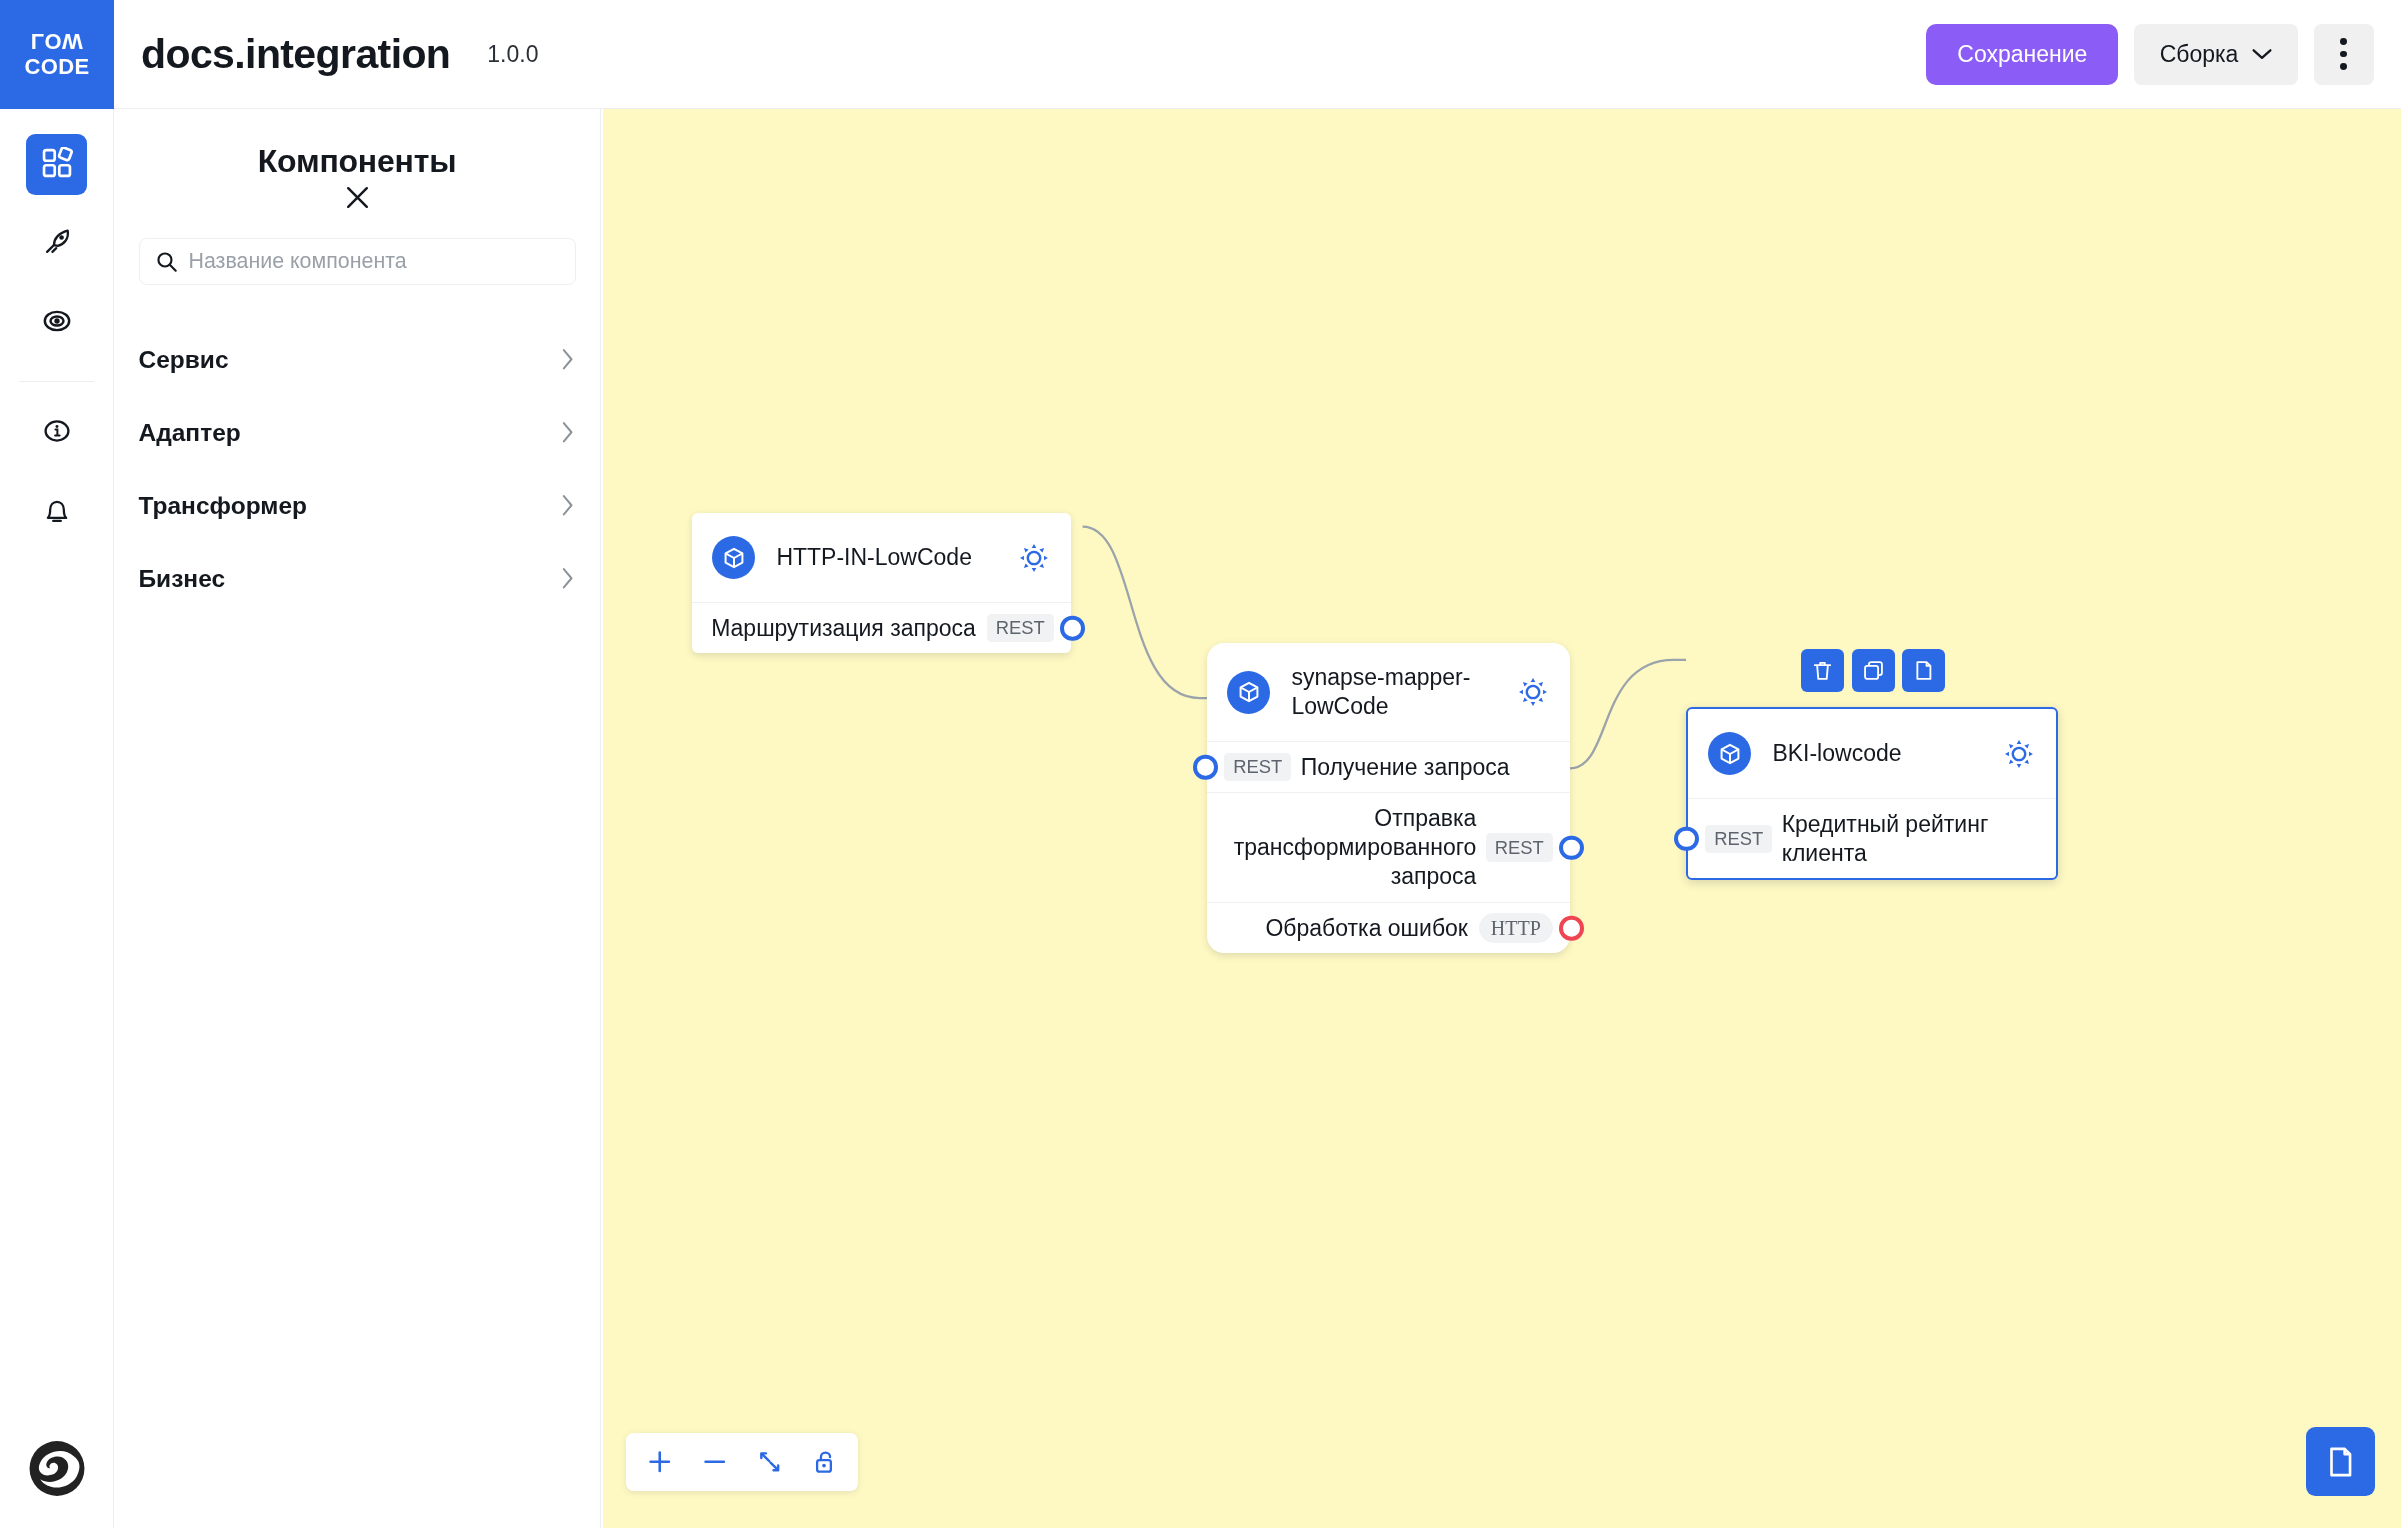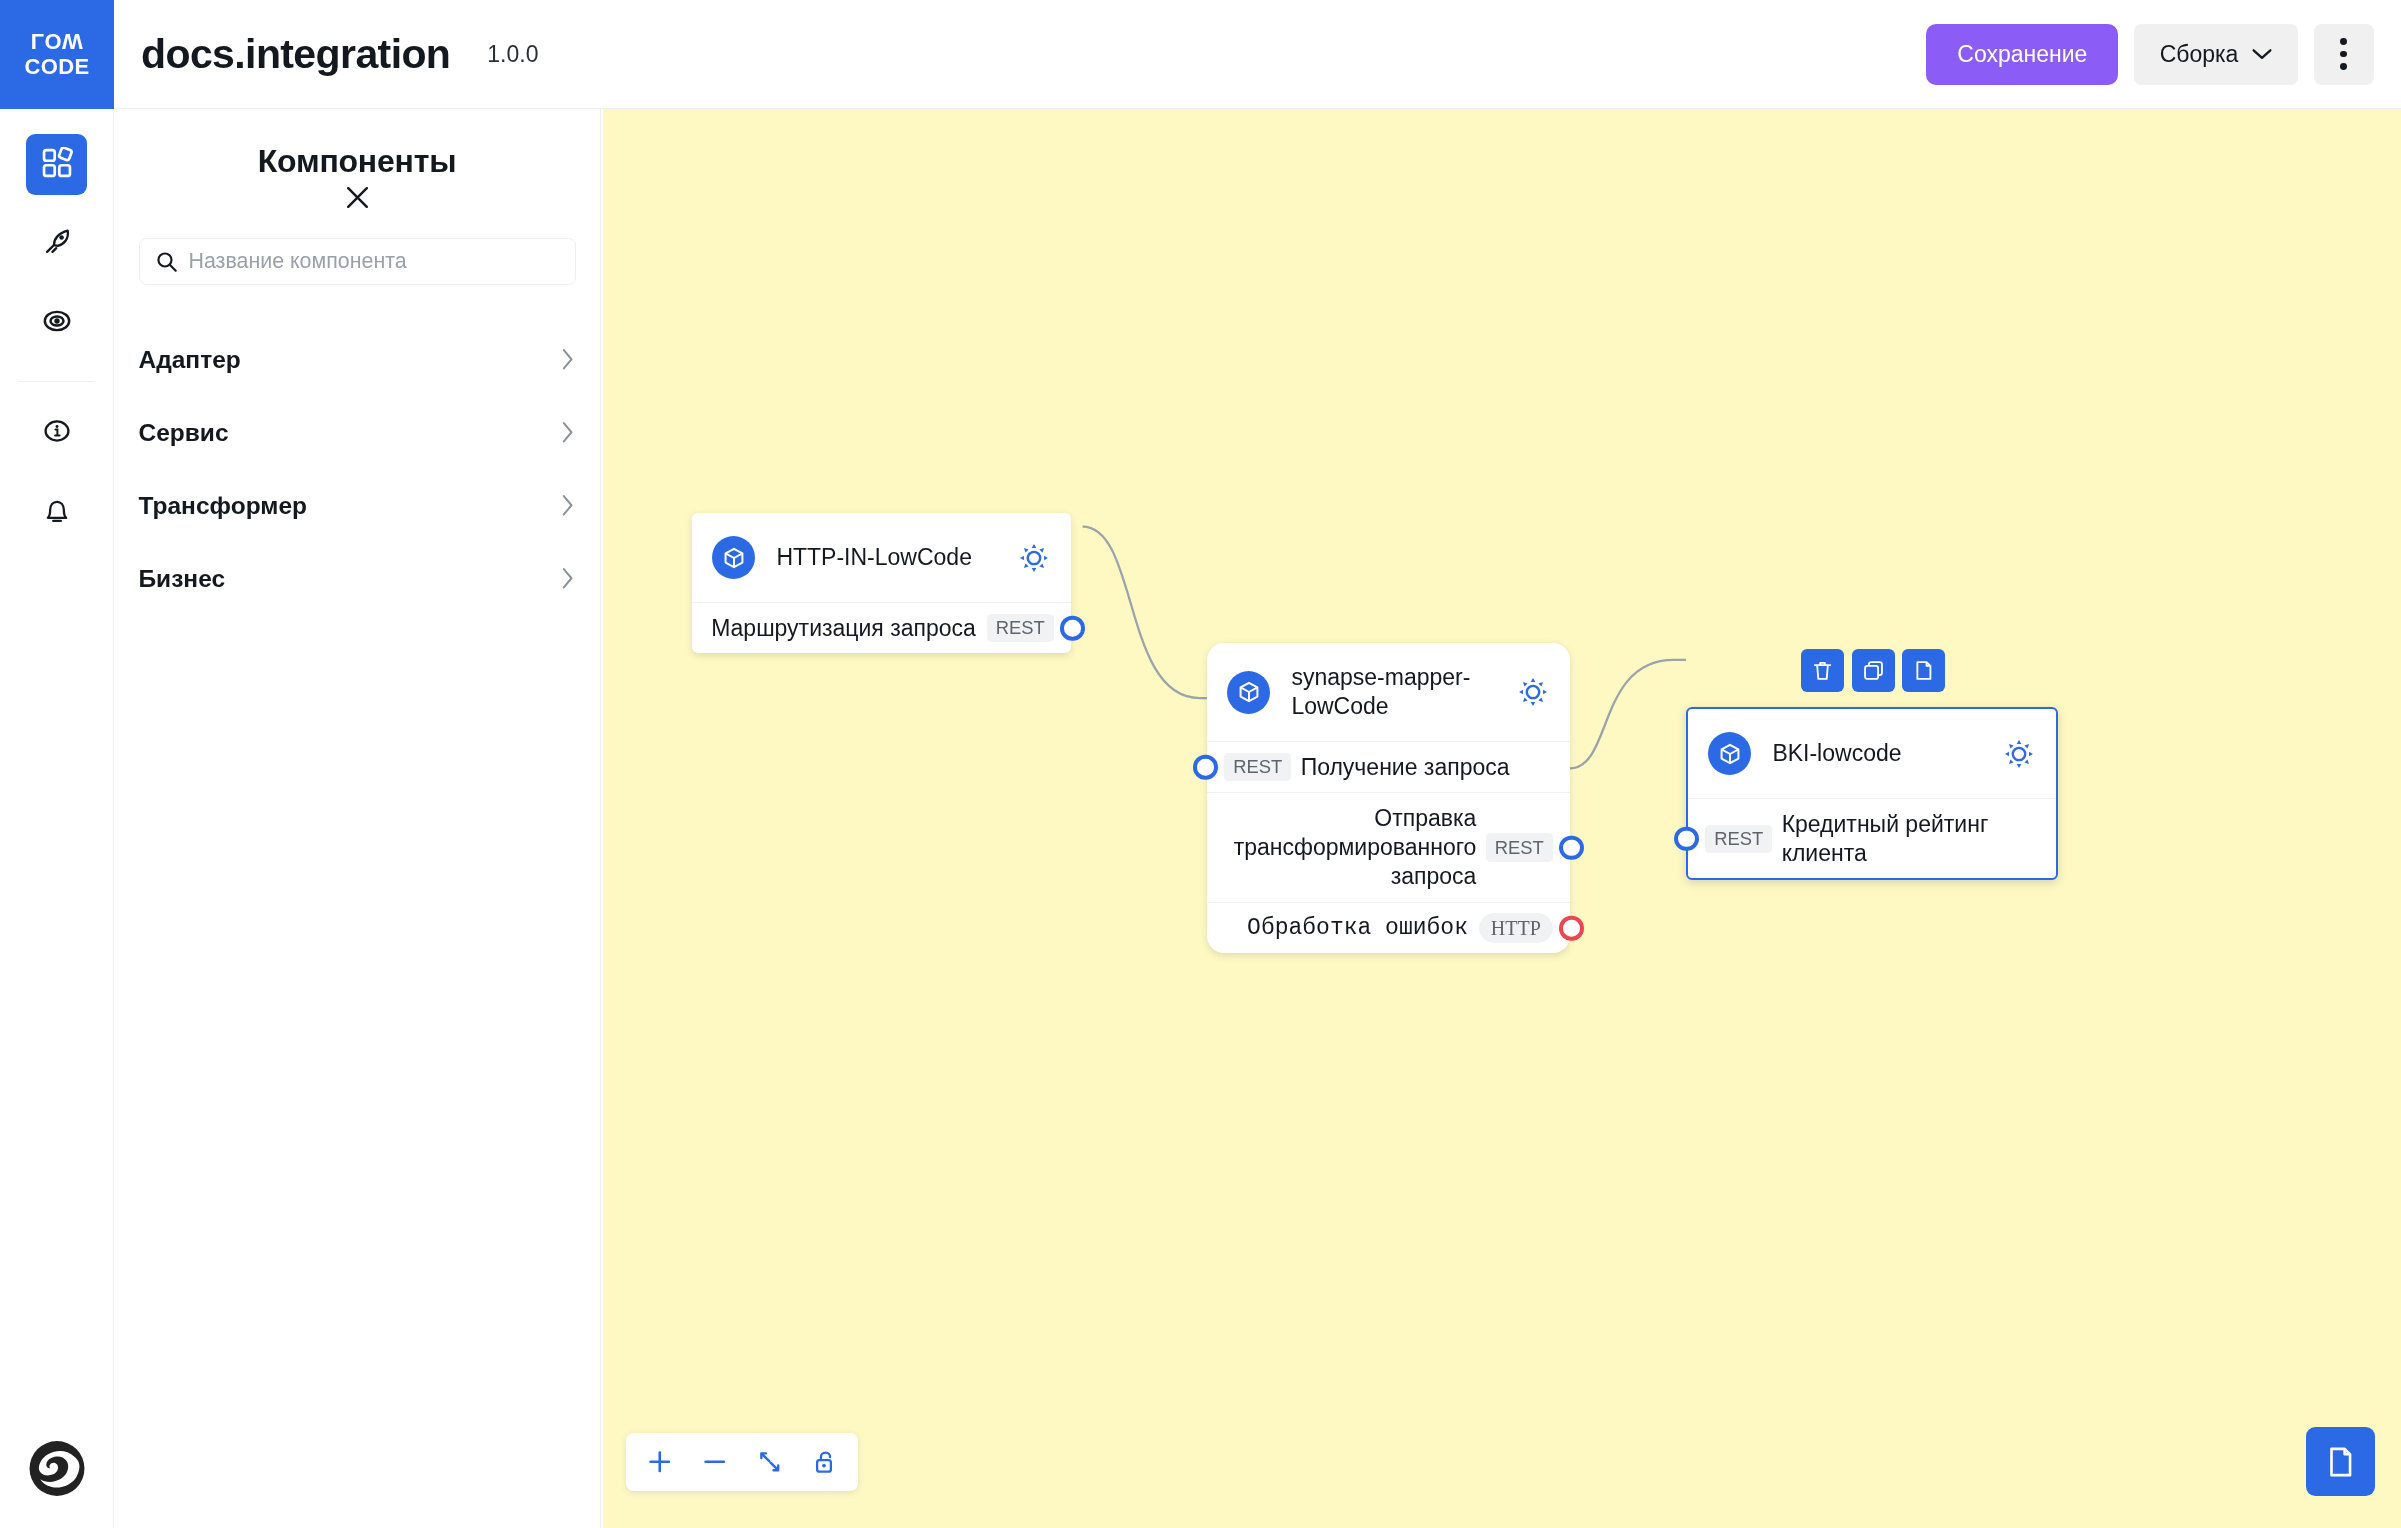--- a/index.html
+++ b/index.html
@@ -167,21 +167,21 @@
   .port-row:last-child { border-bottom: none; }
   .port-row.out { justify-content: flex-end; }
   .port-label { font-size: 23px; color: #14181f; line-height: 29px; }
   .port-label.right { text-align: right; }
   .badge {
     background: #f0f2f4; color: #5d646d;
     font-size: 18.4px; border-radius: 4.6px;
     padding: 3.1px 9.2px; white-space: nowrap; flex: 0 0 auto;
   }
   .badge.serif { font-family: "Liberation Serif", serif; font-size: 20px; border-radius: 15.3px; padding: 3.1px 12.2px; }
-  .label-serif { font-family: Liberation Mono, monospace; }
+  .label-serif { font-family: Liberation Sans, sans-serif; }
   .port-dot {
     position: absolute; width: 24.5px; height: 24.5px;
     border-radius: 50%; background: #ffffff;
     border: 4.6px solid #2c6ae5; cursor: pointer;
   }
   .port-dot.err { border-color: #ef4452; }
   .port-dot.left { left: -13.8px; top: 50%; transform: translateY(-50%); }
   .port-dot.right { right: -13.8px; top: 50%; transform: translateY(-50%); }
 
   
@@ -325,30 +325,30 @@
       <span id="search-icon">
         <svg width="23" height="23" viewBox="0 0 30 30">
           <circle cx="13" cy="13" r="8.5" fill="none" stroke="#14181f" stroke-width="2.8"></circle>
           <path d="M19.3 19.3 L27 27" stroke="#14181f" stroke-width="2.8" stroke-linecap="round"></path>
         </svg>
       </span>
       <input id="search-input" type="text" placeholder="Название компонента" style="">
     </div>
 
     <div class="panel-row">
-      <span class="panel-row-label">Адаптер</span>
+      <span class="panel-row-label">Сервис</span>
       <span class="chev">
         <svg width="15.3" height="24.5" viewBox="0 0 20 32">
             <path d="M5 4 L15 16 L5 28" stroke="#8b9299" stroke-width="2.6" fill="none" stroke-linecap="round" stroke-linejoin="round"></path>
           </svg>
       </span>
     </div>
 
     <div class="panel-row">
-      <span class="panel-row-label">Сервис</span>
+      <span class="panel-row-label">Адаптер</span>
       <span class="chev">
         <svg width="15.3" height="24.5" viewBox="0 0 20 32">
             <path d="M5 4 L15 16 L5 28" stroke="#8b9299" stroke-width="2.6" fill="none" stroke-linecap="round" stroke-linejoin="round"></path>
           </svg>
       </span>
     </div>
 
     <div class="panel-row">
       <span class="panel-row-label">Трансформер</span>
       <span class="chev">

